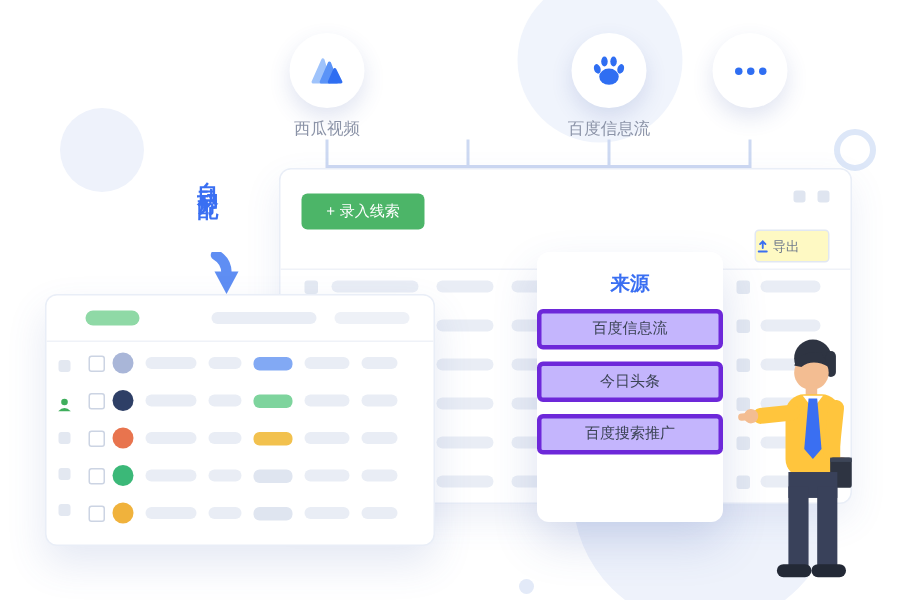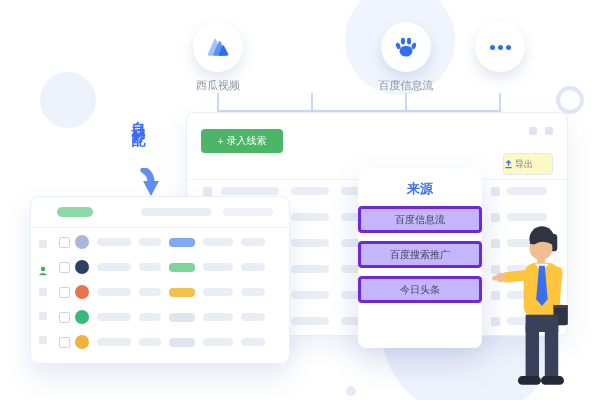--- a/index.html
+++ b/index.html
@@ -247,22 +247,22 @@
       <div class="ph-bar" style="left:108px;top:3px;width:22px;"></div>
       <div class="tag" style="left: 138px; width: 26px; background: rgb(223, 229, 240);"></div>
       <div class="ph-bar" style="left:172px;top:3px;width:30px;"></div>
       <div class="ph-bar" style="left:210px;top:3px;width:24px;"></div>
     </div>
   </div>
 
   <div class="source-card">
     <div class="source-title">来源</div>
     <div class="source-item">百度信息流</div>
+    <div class="source-item">今日头条</div>
     <div class="source-item">百度搜索推广</div>
-    <div class="source-item">今日头条</div>
   </div>
 
   <div class="person">
     <svg width="96" height="174" viewBox="0 0 100 180">
       <circle cx="52" cy="19" r="13" fill="#2e3442"></circle>
       <rect x="61" y="14" width="7" height="18" rx="3.5" fill="#2e3442"></rect>
       <circle cx="51" cy="29" r="12" fill="#f3bd92"></circle>
       <path d="M39 24 Q44 13 58 15 L63 25 Q52 19 44 25 Z" fill="#2e3442"></path>
       <rect x="47" y="38" width="8" height="8" fill="#f3bd92"></rect>
       <rect x="33" y="44" width="38" height="58" rx="13" fill="#ffc53d"></rect>

